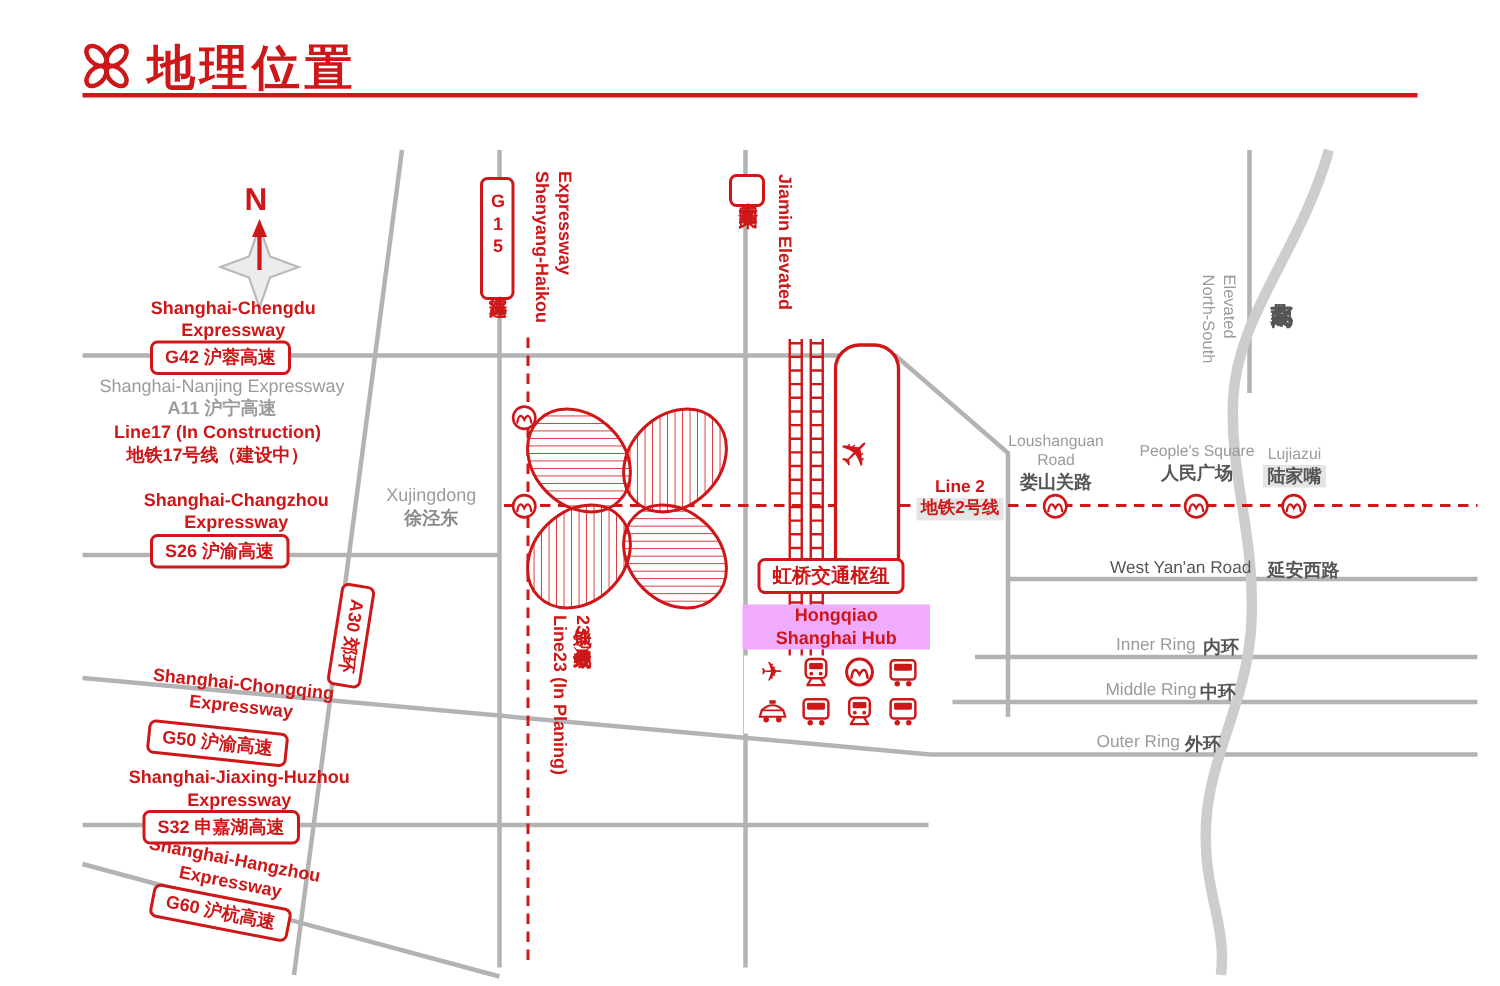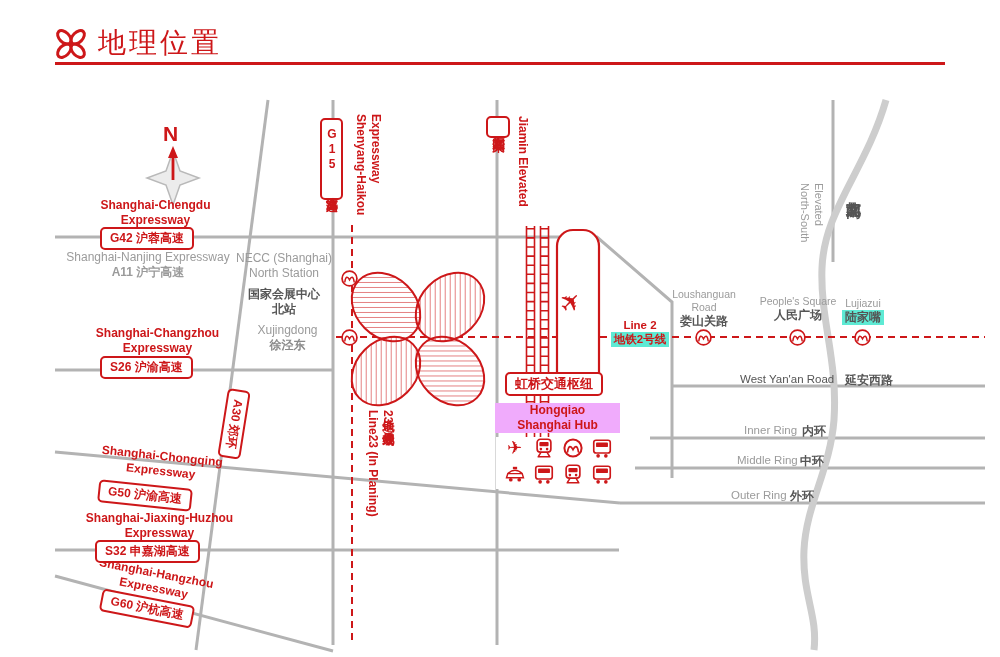--- a/index.html
+++ b/index.html
@@ -15,22 +15,22 @@
   #map-svg{position:absolute;left:0;top:0;z-index:1;}
   .lbl{position:absolute;font-size:12px;line-height:1.25;text-align:center;z-index:2;}
   .red{color:var(--accent);}
   .bold{font-weight:700;}
   .badge{position:absolute;border:2px solid var(--accent);border-radius:5px;background:#fff;
          color:var(--accent);font-weight:700;font-size:12px;line-height:1.25;padding:2px 8px;
          white-space:nowrap;z-index:3;text-align:center;}
   .vbadge{writing-mode:vertical-rl;text-orientation:upright;padding:7px 2px;letter-spacing:1px;}
   .vcols{position:absolute;display:flex;gap:2px;z-index:2;font-size:12px;line-height:1.1;}
   .vcols>span{writing-mode:vertical-rl;text-orientation:mixed;}
-  .halo{background:#5eead4;padding:0 3px;}
-  #page-title{position:absolute;margin:0;font-size:28px;letter-spacing:3px;color:var(--accent);font-weight:400;z-index:2;text-align:center;}
+  .halo{background:#e5e5e5;padding:0 3px;}
+  #page-title{position:absolute;margin:0;font-size:32px;letter-spacing:3px;color:var(--accent);font-weight:700;z-index:2;text-align:center;}
   .icon-row{display:flex;justify-content:center;align-items:center;gap:7px;margin-bottom:4px;}
   .vicon{width:22px;height:22px;display:block;}
   .glyph-icon{color:var(--accent);font-size:18px;line-height:22px;width:22px;text-align:center;display:block;}
 </style>
 </head>
 <body>
 
 <div id="canvas">
 
   <svg class="abs" style="left:52px;top:25px;z-index:2" width="38" height="38" viewBox="0 0 38 38">
@@ -142,20 +142,24 @@
     <div>Shanghai-Chengdu</div>
     <div>Expressway</div>
   </div>
   <div class="badge" style="left:100px;top:227px">G42 沪蓉高速</div>
 
   <div class="lbl" style="left:58px;top:250px;width:180px;color:var(--muted)">
     <div>Shanghai-Nanjing Expressway</div>
     <div class="bold">A11 沪宁高速</div>
   </div>
 
+  <div class="lbl red bold" style="left:50px;top:281px;width:190px">
+    <div>Line17 (In Construction)</div>
+    <div>地铁17号线（建设中）</div>
+  </div>
 
   <div class="lbl red bold" style="left:85px;top:326px;width:145px">
     <div>Shanghai-Changzhou</div>
     <div>Expressway</div>
   </div>
   <div class="badge" style="left:100px;top:356px">S26 沪渝高速</div>
 
   <div class="badge" style="left:234px;top:424px;transform:translate(-50%,-50%) rotate(99deg)">A30 郊环</div>
 
   <div class="lbl red bold" style="left:84px;top:449px;width:155px;transform:rotate(6deg)">
@@ -193,26 +197,20 @@
   </div>
 
   <div class="vcols" style="left:799px;top:183px;color:var(--muted);font-size:11px">
     <span>North-South</span>
     <span>Elevated</span>
   </div>
   <div class="vcols bold" style="left:845px;top:190px;color:var(--dark);font-size:15px">
     <span>南北高架</span>
   </div>
 
-  <div class="lbl" style="left:234px;top:251px;width:100px">
-    <div style="color:var(--muted)">NECC (Shanghai)</div>
-    <div style="color:var(--muted)">North Station</div>
-    <div class="bold" style="color:var(--dark);margin-top:6px">国家会展中心</div>
-    <div class="bold" style="color:var(--dark)">北站</div>
-  </div>
 
   <div class="lbl" style="left:245px;top:323px;width:85px">
     <div style="color:var(--muted)">Xujingdong</div>
     <div class="bold" style="color:#8a8a8a">徐泾东</div>
   </div>
 
   <div class="abs" style="left:560px;top:287px;font-size:26px;color:var(--accent);transform:rotate(-45deg);z-index:2">✈</div>
 
   <div class="badge" style="left:505px;top:372px;font-size:13px;border-width:2.5px;z-index:4">虹桥交通枢纽</div>
 

